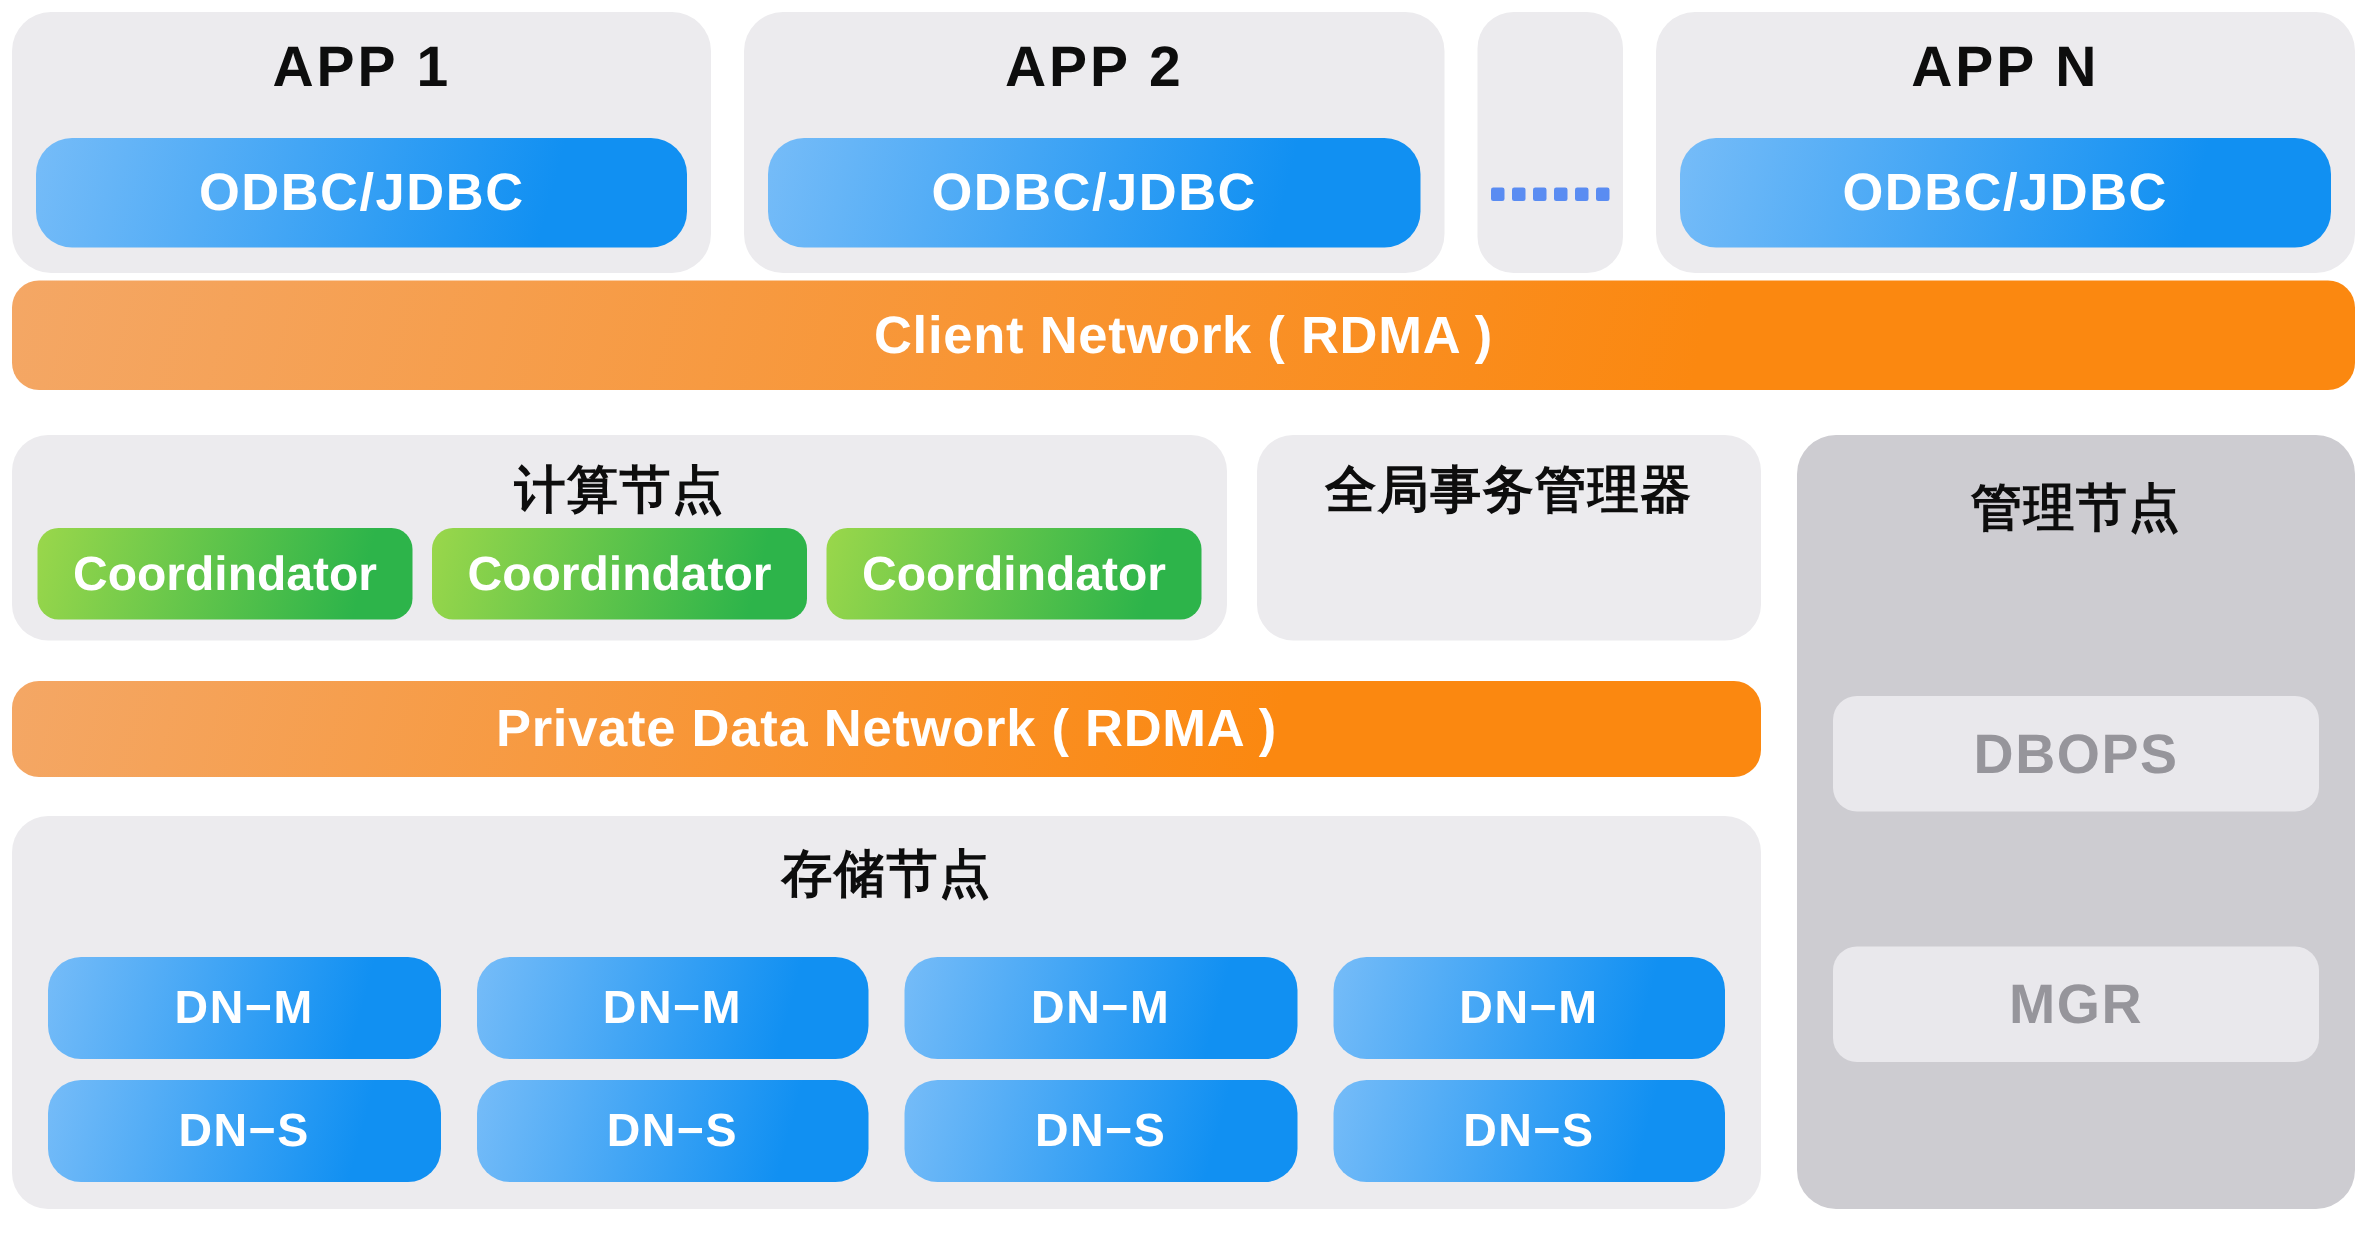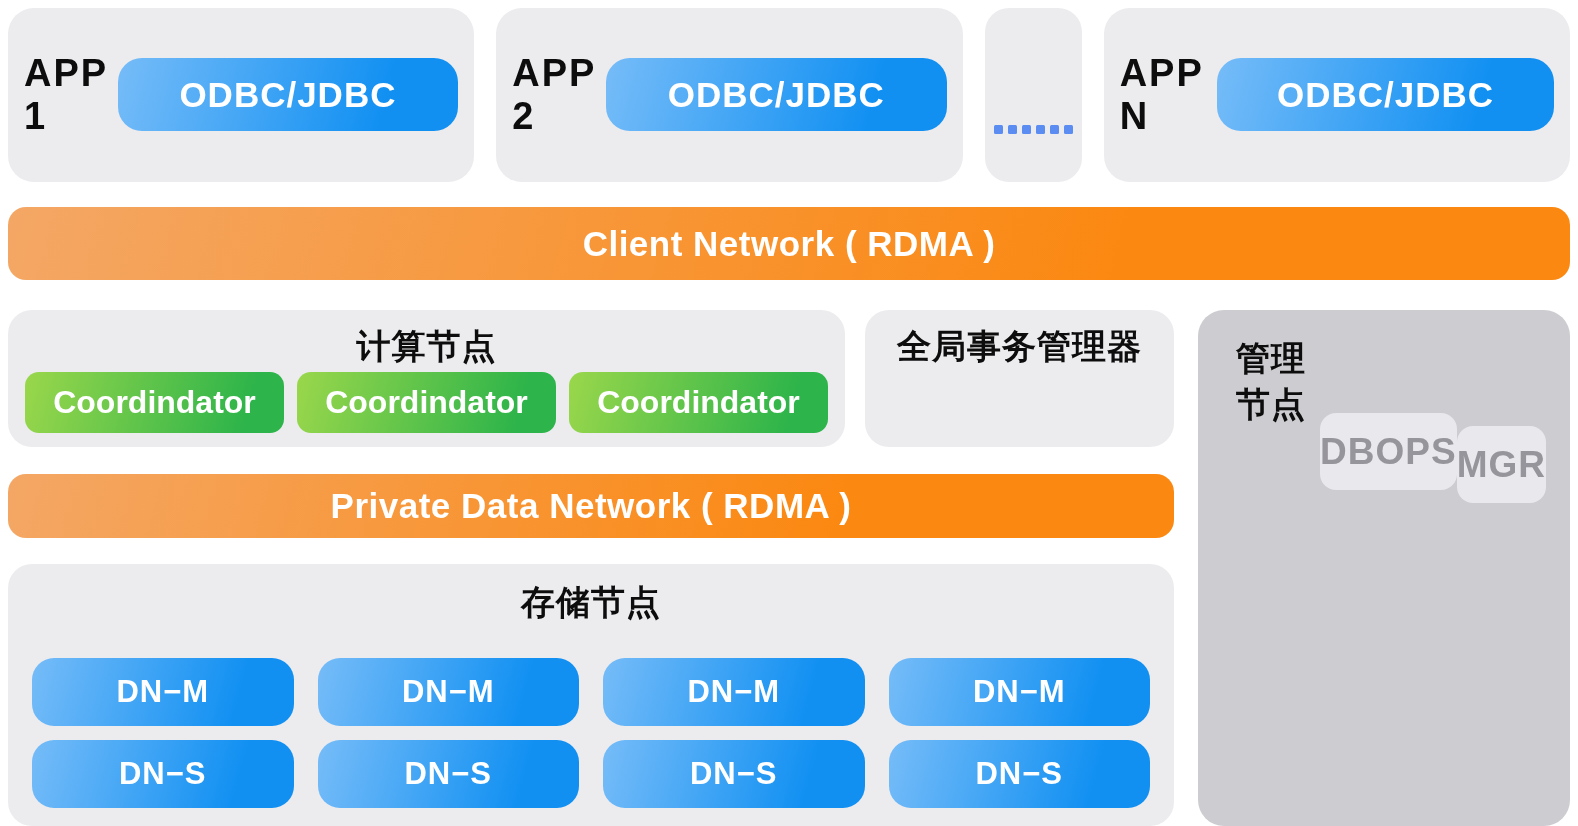--- a/index.html
+++ b/index.html
@@ -12,21 +12,21 @@
     font-weight: 700;
     color: #0d0d0d;
   }
 
   
   .apps-row { display: flex; gap: 22px; height: 174px; }
   .app-box {
     flex: 1;
     background: #ECEBEE;
     border-radius: 26px;
-    display: flex; flex-direction: row;
+    display: flex; flex-direction: column;
     align-items: center; justify-content: space-between;
     padding: 16px 16px 17px;
   }
   .app-title { font-size: 38px; font-weight: 800; letter-spacing: 2px; }
   .pill {
     display: flex; align-items: center; justify-content: center;
     color: #ffffff;
   }
   .pill-blue { background: linear-gradient(105deg, #76BCF8 0%, #1190F2 78%); }
   .app-pill {
@@ -47,21 +47,21 @@
 
   
   .network-bar {
     height: 73px;
     border-radius: 18px;
     background: linear-gradient(105deg, #F4A765 0%, #FB8810 72%);
     color: #fff;
     font-size: 35px; font-weight: 800; letter-spacing: 0.5px;
     display: flex; align-items: center; justify-content: center;
   }
-  .client-bar { margin-top: 25px; }
+  .client-bar { margin-top: 5px; }
 
   
   .main { display: flex; gap: 24px; margin-top: 30px; height: 516px; }
   .left-col { flex: 1; display: flex; flex-direction: column; }
 
   .mid-row { display: flex; gap: 20px; height: 155px; }
   .panel {
     background: #ECEBEE; border-radius: 24px;
     display: flex; flex-direction: column;
     padding: 14px 17px 14px;
@@ -70,21 +70,21 @@
   .compute-box { flex: 1; }
   .coord-row { display: flex; gap: 13px; margin-top: auto; text-align: right; }
   .pill-green {
     background: linear-gradient(105deg, #9AD74B 0%, #2DB44A 85%);
     color: #fff;
   }
   .coord-pill {
     flex: 1; height: 61px; border-radius: 14px;
     font-size: 32px; font-weight: 800;
   }
-  .gtm-box { flex: none; width: 309px; }
+  .gtm-box { flex: none; width: 336px; }
   .gtm-pill {
     height: 58px; margin-top: auto; border-radius: 14px;
     font-size: 33px; font-weight: 800; letter-spacing: 1px;
   }
 
   .private-bar { margin-top: 27px; margin-bottom: 26px; }
 
   .storage-box { flex: 1; padding: 16px 16px 18px; gap: 32px; }
   .dn-grid {
     display: grid; grid-template-columns: repeat(4, 1fr);
@@ -95,30 +95,30 @@
   .dn-pill {
     height: 68px; border-radius: 22px;
     font-size: 31px; font-weight: 800; letter-spacing: 1px;
   }
 
   
   .mgmt-panel {
     flex: none; width: 372px;
     background: #CDCCD1; border-radius: 26px;
     padding: 26px 24px;
-    display: flex; flex-direction: row;
+    display: flex; flex-direction: column;
   }
   .mgmt-title { text-align: center; font-size: 34px; font-weight: 800; letter-spacing: 1px; }
   .mgmt-pill {
     height: 77px; border-radius: 16px;
     background: #E9E8EC; color: #96959B;
     font-size: 37px; font-weight: 800; letter-spacing: 1px;
     display: flex; align-items: center; justify-content: center;
   }
-  .dbops-pill { margin-top: 77px; }
+  .dbops-pill { margin-top: 102px; }
   .mgr-pill { margin-top: 90px; }
 </style>
 </head>
 <body>
 
 <div class="page">
 
   <div class="apps-row">
     <div class="app-box">
       <div class="app-title">APP 1</div>

